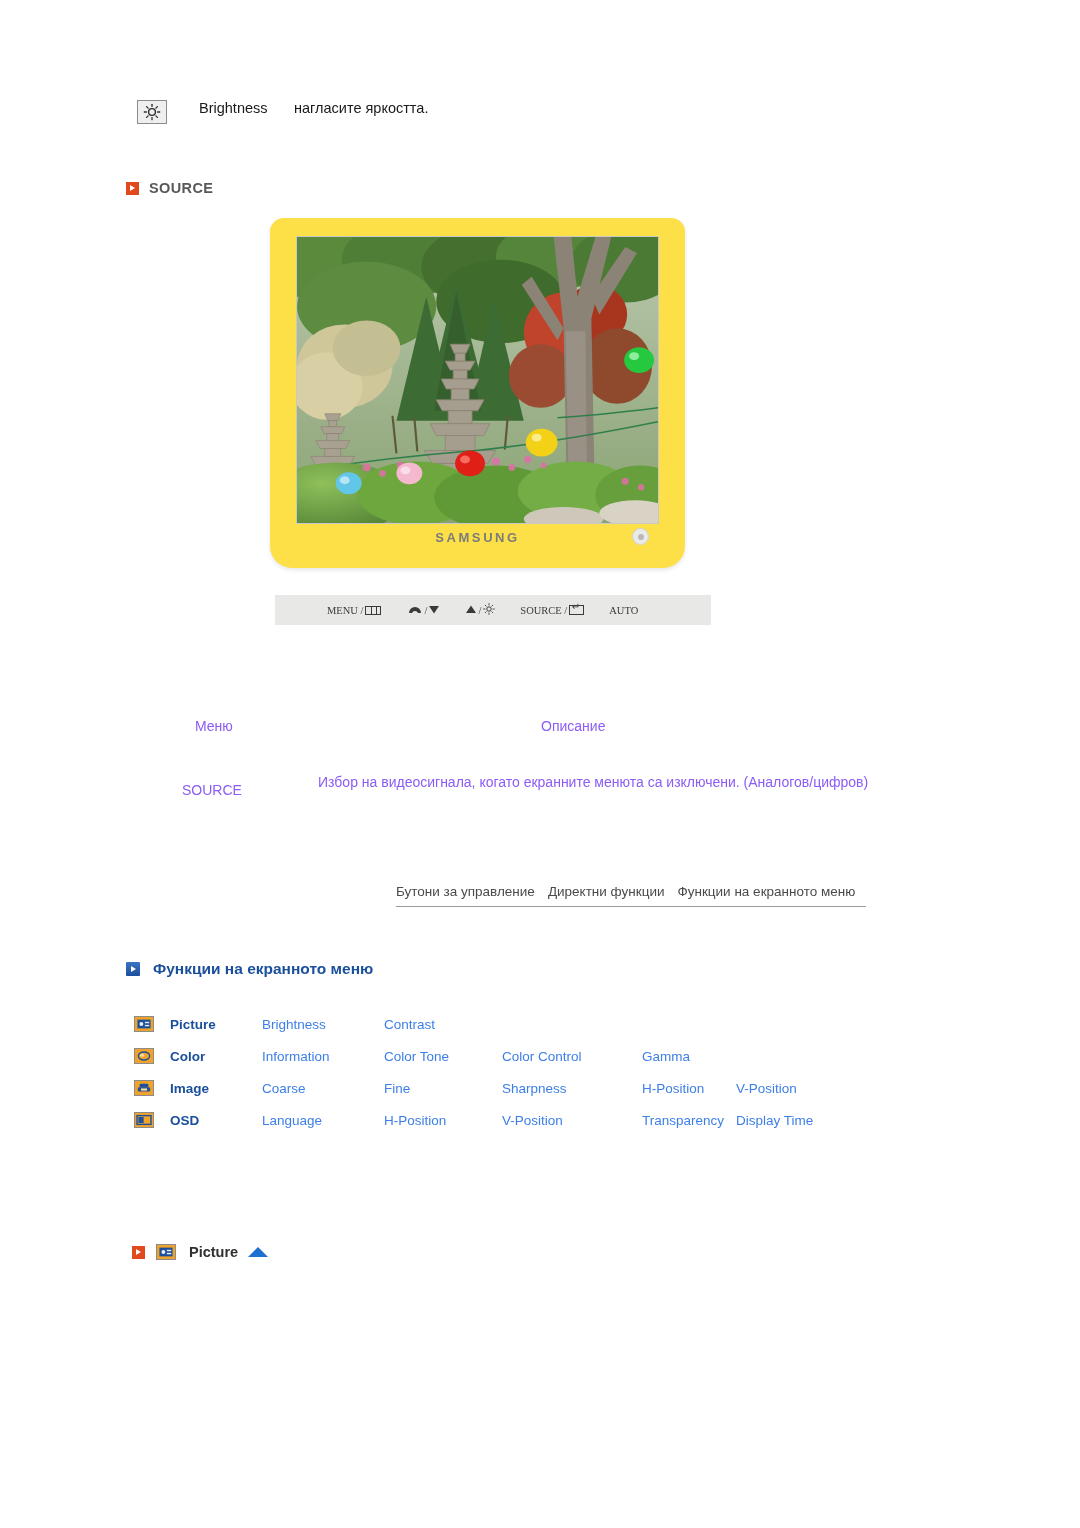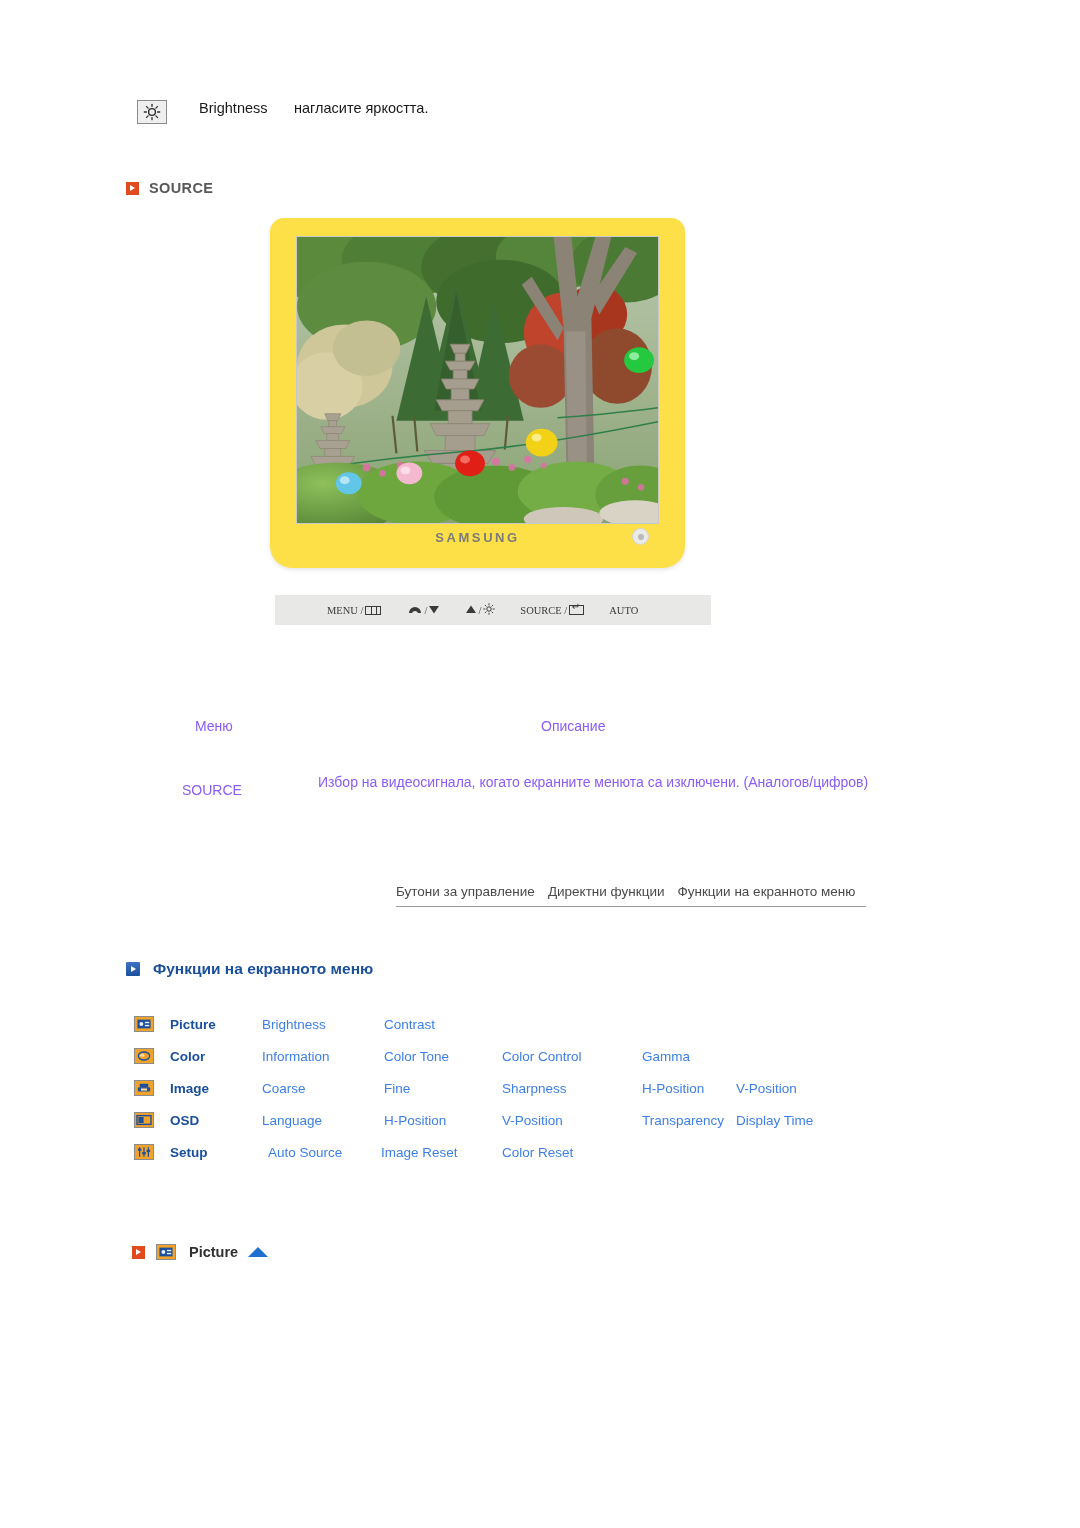--- a/index.html
+++ b/index.html
@@ -627,41 +627,20 @@
         </svg>
     </span>
     <span class="osd-cat">OSD</span>
     <span class="osd-item c0">Language</span>
     <span class="osd-item c1">H-Position</span>
     <span class="osd-item c2">V-Position</span>
     <span class="osd-item c3">Transparency</span>
     <span class="osd-item c4">Display Time</span>
   </div>
 
-  <div class="osd-row">
-    <span class="osd-icon">
-      <svg viewBox="0 0 20 16">
-          <rect x="0" y="0" width="20" height="16" fill="#f0a32a"></rect>
-          <g stroke="#1c4f9c" stroke-width="1.4">
-            <line x1="5" y1="2.5" x2="5" y2="13.5"></line>
-            <line x1="10" y1="2.5" x2="10" y2="13.5"></line>
-            <line x1="15" y1="2.5" x2="15" y2="13.5"></line>
-          </g>
-          <g fill="#1c4f9c">
-            <rect x="3" y="4" width="4" height="2.6"></rect>
-            <rect x="8" y="8" width="4" height="2.6"></rect>
-            <rect x="13" y="5.5" width="4" height="2.6"></rect>
-          </g>
-        </svg>
-    </span>
-    <span class="osd-cat">Setup</span>
-    <span class="osd-item s0">Auto Source</span>
-    <span class="osd-item s1">Image Reset</span>
-    <span class="osd-item s2">Color Reset</span>
-  </div>
 
 </div>
 
 <div class="pic-heading">
   <span class="bullet-red"></span>
   <span class="pic-icon">
     <svg viewBox="0 0 20 16">
         <rect x="0" y="0" width="20" height="16" fill="#f0a32a"></rect>
         <rect x="2.5" y="3" width="15" height="10" fill="#1c4f9c"></rect>
         <circle cx="7" cy="8" r="2.2" fill="#e8eef8"></circle>

